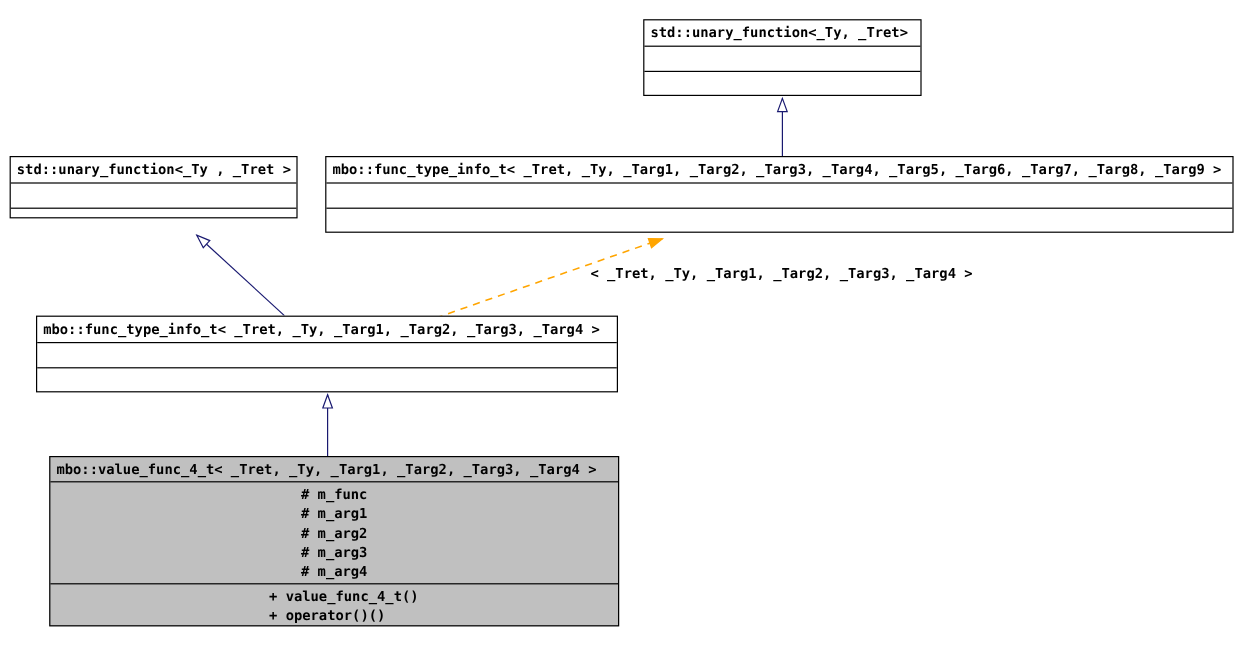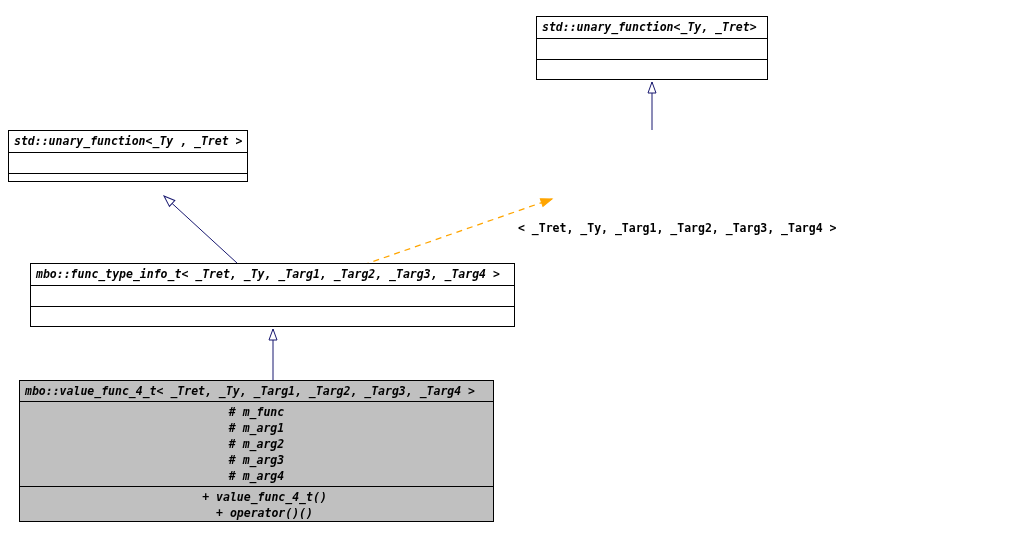--- a/index.html
+++ b/index.html
@@ -12,21 +12,20 @@
     font-weight: bold;
     font-size: 11.5px;
     color: #000000;
     overflow: hidden;
   }
   .node {
     position: absolute;
     box-sizing: border-box;
     border: 1px solid var(--border, #000);
     background: var(--node-fill, #fff);
-    font-style: italic;
   }
   .node.focus { background: var(--focus-fill, #c0c0c0); }
   .node-title {
     box-sizing: border-box;
     height: 22px;
     line-height: 21px;
     padding: 0 5px;
     border-bottom: 1px solid var(--border, #000);
     white-space: nowrap;
     overflow: hidden;
@@ -45,21 +44,20 @@
   .compartment.last { border-bottom: none; }
   .member-block {
     width: max-content;
     margin: 0 auto;
     text-align: left;
   }
   .member-line {
     height: 16px;
     line-height: 16px;
     white-space: pre;
-    text-align: center;
   }
   #edge-layer {
     position: absolute;
     left: 0; top: 0;
     width: 1036px; height: 540px;
     pointer-events: none;
   }
   .edge-label {
     position: absolute;
     white-space: nowrap;
@@ -79,42 +77,47 @@
       <marker id="orange-arrow" markerUnits="userSpaceOnUse" markerWidth="14" markerHeight="12" refX="12" refY="5" orient="auto">
         <path d="M1,1 L12,5 L1,9 z" style="fill:var(--template-edge,#ffa500); stroke:var(--template-edge,#ffa500); stroke-width:1"></path>
       </marker>
     </defs>
     <line x1="652" y1="130" x2="652" y2="82" style="stroke:var(--edge,#191970); stroke-width:1" marker-end="url(#hollow-arrow)"></line>
     <line x1="237" y1="263" x2="164" y2="196" style="stroke:var(--edge,#191970); stroke-width:1" marker-end="url(#hollow-arrow)"></line>
     <line x1="273" y1="380" x2="273" y2="329" style="stroke:var(--edge,#191970); stroke-width:1" marker-end="url(#hollow-arrow)"></line>
     <line x1="363" y1="265" x2="552" y2="199" style="stroke:var(--template-edge,#ffa500); stroke-width:1.3; stroke-dasharray:6 5" marker-end="url(#orange-arrow)"></line>
   </svg>
 
-  <div class="edge-label" style="left:518px; top:221px;">&lt; _Tret, _Ty, _Targ1, _Targ2, _Targ3, _Targ4 &gt;</div>
+  <div class="edge-label" style="left:492px; top:221px;">&lt; _Tret, _Ty, _Targ1, _Targ2, _Targ3, _Targ4 &gt;</div>
 
   <div class="node" style="left:536px; top:16px; width:232px; height:64px;">
     <div class="node-title">std::unary_function&lt;_Ty, _Tret&gt;</div>
     <div class="node-row"></div>
     <div class="node-row last"></div>
   </div>
 
   <div class="node" style="left:8px; top:130px; width:240px; height:52px;">
     <div class="node-title">std::unary_function&lt;_Ty , _Tret &gt;</div>
     <div class="node-row"></div>
     <div class="node-row last"></div>
   </div>
 
+  <div class="node" style="left:271px; top:130px; width:757px; height:64px;">
+    <div class="node-title">mbo::func_type_info_t&lt; _Tret, _Ty, _Targ1, _Targ2, _Targ3, _Targ4, _Targ5, _Targ6, _Targ7, _Targ8, _Targ9 &gt;</div>
+    <div class="node-row"></div>
+    <div class="node-row last"></div>
+  </div>
 
   <div class="node" style="left:30px; top:263px; width:485px; height:64px;">
     <div class="node-title">mbo::func_type_info_t&lt; _Tret, _Ty, _Targ1, _Targ2, _Targ3, _Targ4 &gt;</div>
     <div class="node-row"></div>
     <div class="node-row last"></div>
   </div>
 
-  <div class="node focus" style="left:19px; top:380px; width:475px; height:142px;">
+  <div class="node focus" style="left:41px; top:380px; width:475px; height:142px;">
     <div class="node-title" style="height:21px; line-height:20px;">mbo::value_func_4_t&lt; _Tret, _Ty, _Targ1, _Targ2, _Targ3, _Targ4 &gt;</div>
     <div class="compartment" style="height:85px;">
       <div class="member-block">
         <div class="member-line"># m_func</div>
         <div class="member-line"># m_arg1</div>
         <div class="member-line"># m_arg2</div>
         <div class="member-line"># m_arg3</div>
         <div class="member-line"># m_arg4</div>
       </div>
     </div>

